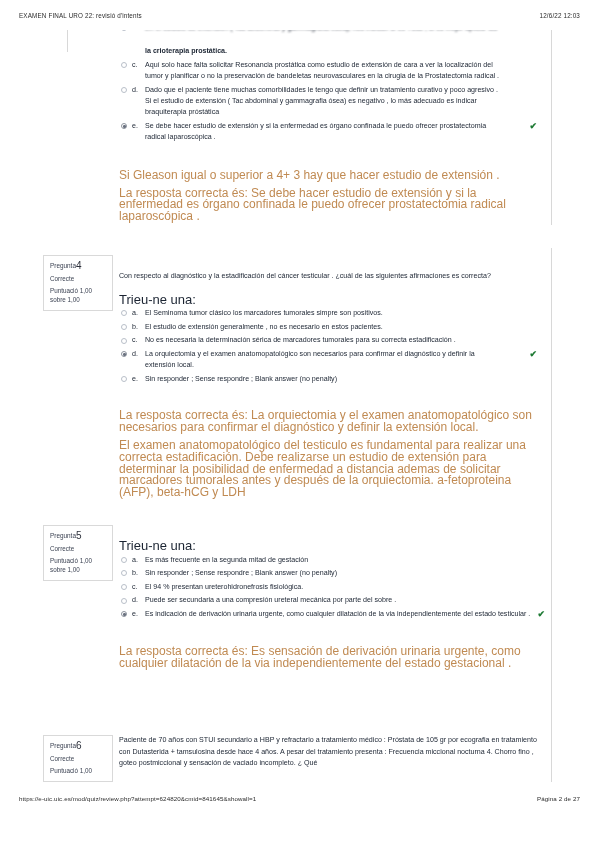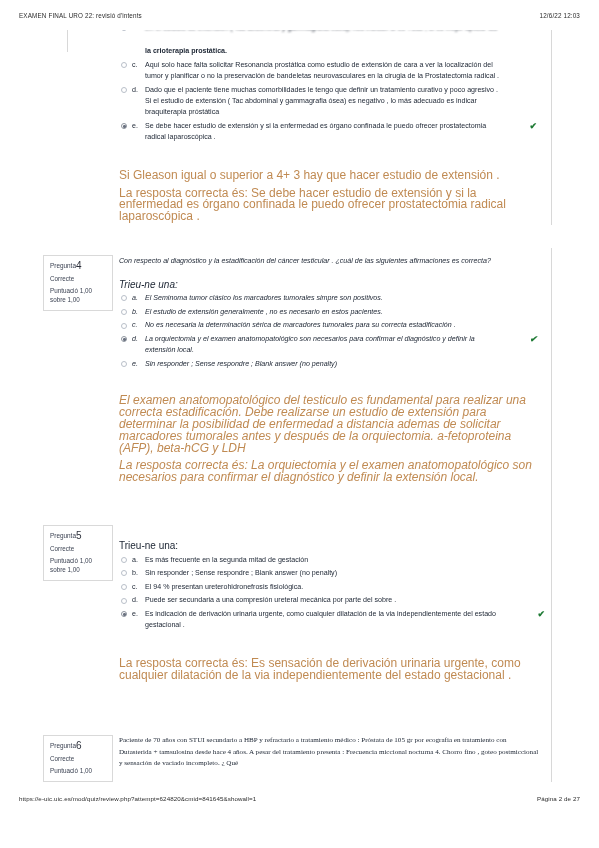--- a/index.html
+++ b/index.html
@@ -124,21 +124,21 @@
     left: 119px;
     width: 420px;
   }
   .qtext {
     font-size: 7.1px;
     line-height: 11.6px;
     color: #1b2432;
     margin: 0;
   }
   .chooseone {
-    font-size: 10px;
+    font-size: 13px;
     line-height: 11.6px;
     color: #1b2432;
     margin: 11px 0 3px 0;
   }
 
   
   .answers {
     margin: 0;
     padding: 0;
     list-style: none;
@@ -304,21 +304,21 @@
   <div class="qblock" style="top:225px;">
     <div class="qinfo" style="top:0px;">
       <div class="qnum-line">
         <span>Pregunta</span><span class="big">4</span>
       </div>
       <div class="qstate">Correcte</div>
       <div class="qgrade">Puntuació 1,00</div>
       <div class="qgrade" style="margin-top:0;">sobre 1,00</div>
     </div>
 
-    <div class="qcontent" style="top:1px;font-style:italic;">
+    <div class="qcontent" style="top:16px;">
       <p class="qtext">Con respecto al diagnóstico y la estadificación del cáncer  testicular . ¿cuál de las siguientes afirmaciones es correcta?</p>
       <div class="chooseone">Trieu-ne una:</div>
 
       <ul class="answers">
         <li class="ans">
           <span class="radio"></span>
           <span class="lab">a.</span>
           <span class="txt">El Seminoma tumor clásico los marcadores tumorales simpre son positivos.</span>
         </li>
         <li class="ans">
@@ -338,22 +338,22 @@
           <span class="tick">✔</span>
         </li>
         <li class="ans">
           <span class="radio"></span>
           <span class="lab">e.</span>
           <span class="txt">Sin responder ; Sense respondre ; Blank answer (no penalty)</span>
         </li>
       </ul>
 
       <div class="feedback" style="margin-top:25px;">
+        <p>La resposta correcta és: La orquiectomia y el examen anatomopatológico son necesarios para confirmar el diagnóstico y definir la extensión local.</p>
         <p>El examen anatomopatológico  del testiculo es fundamental para realizar una correcta estadificación. Debe realizarse un estudio de  extensión para determinar la posibilidad de enfermedad a  distancia ademas de solicitar marcadores tumorales antes y después de  la orquiectomia. a-fetoproteina (AFP), beta-hCG y LDH</p>
-        <p>La resposta correcta és: La orquiectomia y el examen anatomopatológico son necesarios para confirmar el diagnóstico y definir la extensión local.</p>
       </div>
     </div>
   </div>
 
   <div class="qblock" style="top:495px;">
     <div class="qinfo" style="top:0px;">
       <div class="qnum-line">
         <span>Pregunta</span><span class="big">5</span>
       </div>
       <div class="qstate">Correcte</div>
@@ -381,41 +381,41 @@
           <span class="txt">El 94 % presentan ureterohidronefrosis fisiológica.</span>
         </li>
         <li class="ans">
           <span class="radio"></span>
           <span class="lab">d.</span>
           <span class="txt">Puede ser secundaria a una compresión ureteral mecánica por parte del sobre .</span>
         </li>
         <li class="ans sel tick-inline">
           <span class="radio"></span>
           <span class="lab">e.</span>
-          <span class="txt" style="padding-right:6px;">Es indicación de derivación urinaria urgente, como cualquier dilatación de la  via independientemente del estado gestacional .</span>
+          <span class="txt" style="padding-right:6px;">Es indicación de derivación urinaria urgente, como cualquier dilatación de la  via independientemente del estado testicular .</span>
           <span class="tick">✔</span>
         </li>
       </ul>
 
       <div class="feedback" style="margin-top:26px;">
         <p>La resposta correcta és: Es sensación de derivación urinaria urgente, como cualquier dilatación de la via independientemente del estado gestacional .</p>
       </div>
     </div>
   </div>
 
   <div class="qblock" style="top:705px;">
     <div class="qinfo" style="top:0px; height:34px; overflow:hidden;">
       <div class="qnum-line">
         <span>Pregunta</span><span class="big">6</span>
       </div>
       <div class="qstate">Correcte</div>
       <div class="qgrade">Puntuació 1,00</div>
     </div>
 
-    <div class="qcontent" style="top:0px; height:46px; overflow:hidden;font-family:Liberation Serif, serif;">
+    <div class="qcontent" style="top:0px; height:46px; overflow:hidden;">
       <p class="qtext">Paciente de 70 años con STUI secundario a HBP y refractario a tratamiento médico : Próstata de 105 gr por ecografia en tratamiento con Dutasterida + tamsulosina desde hace 4 años. A pesar del tratamiento presenta : Frecuencia miccional nocturna 4. Chorro fino , goteo postmiccional y sensación de vaciado incompleto. ¿ Qué</p>
     </div>
   </div>
 
 </div>
 
 <div class="print-footer">
   <span class="pf-left">https://e-uic.uic.es/mod/quiz/review.php?attempt=624820&amp;cmid=841645&amp;showall=1</span>
   <span class="pf-right">Página 2 de 27</span>
 </div>

